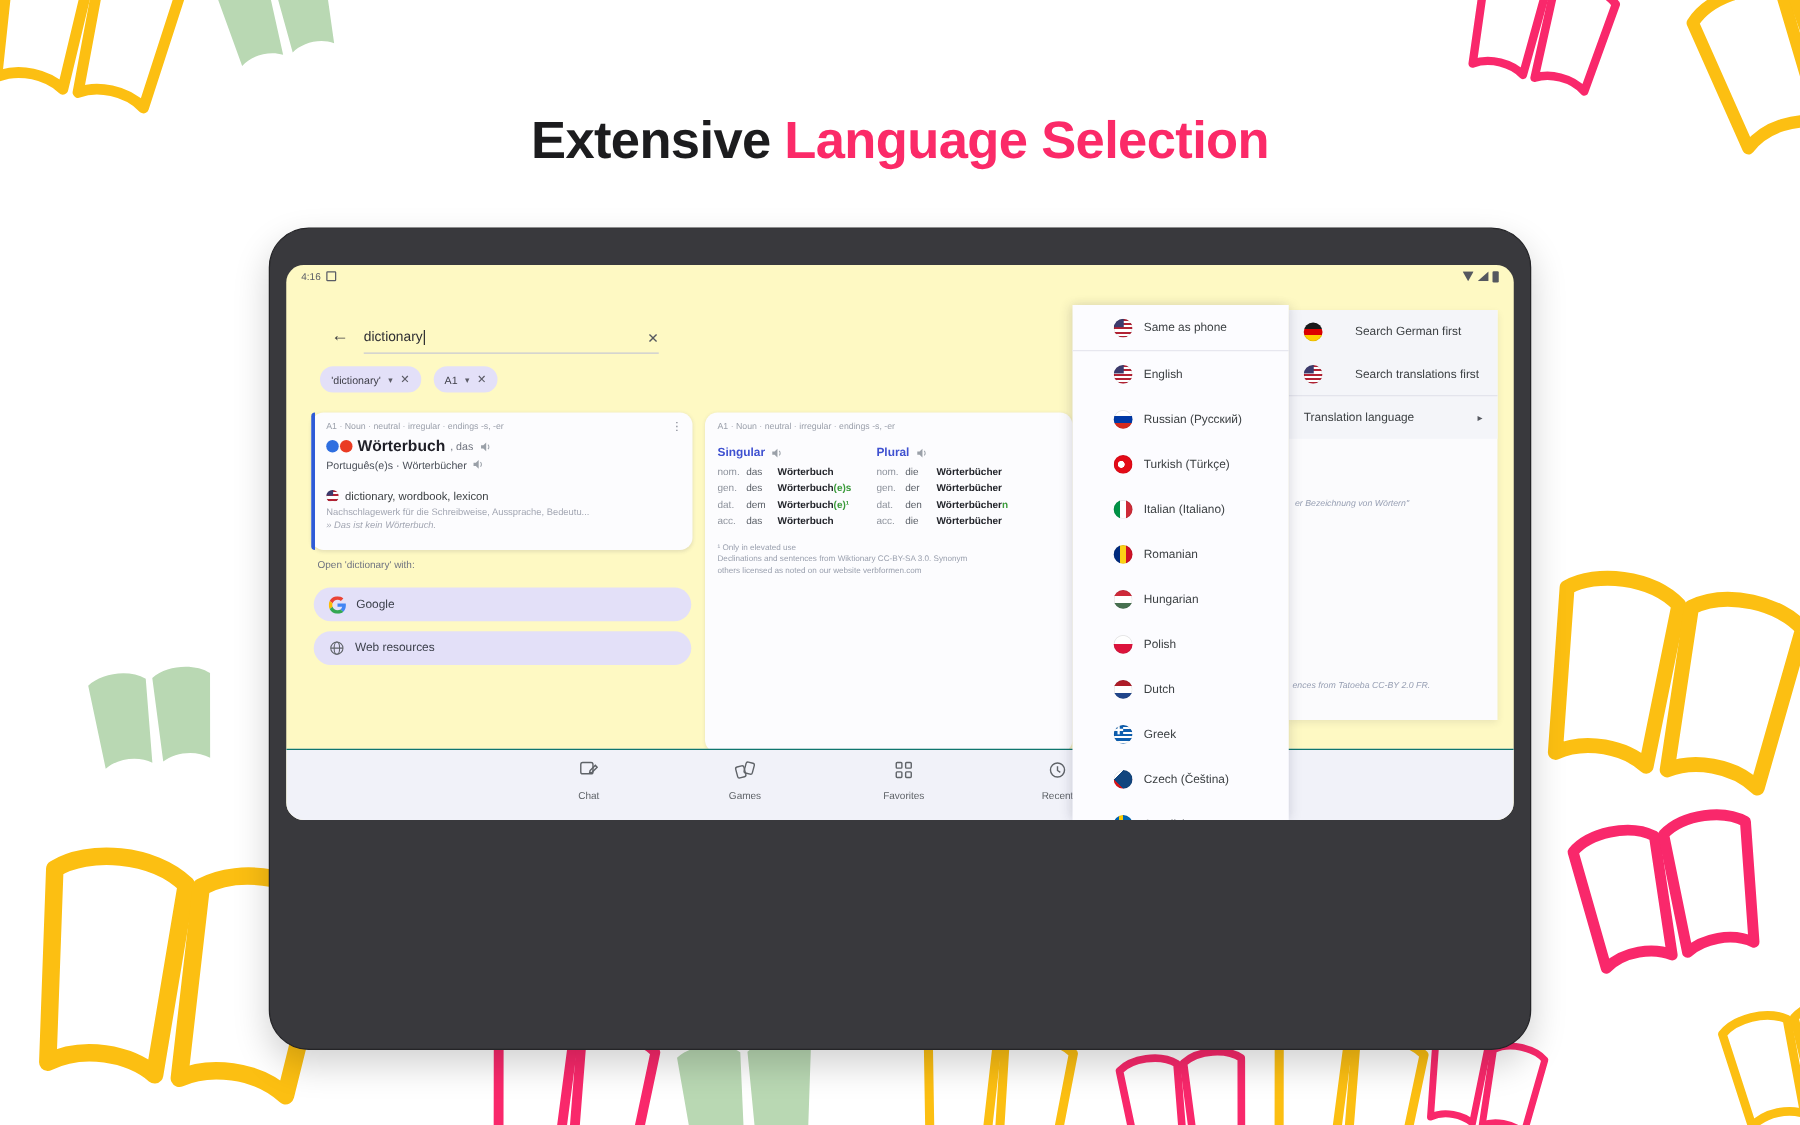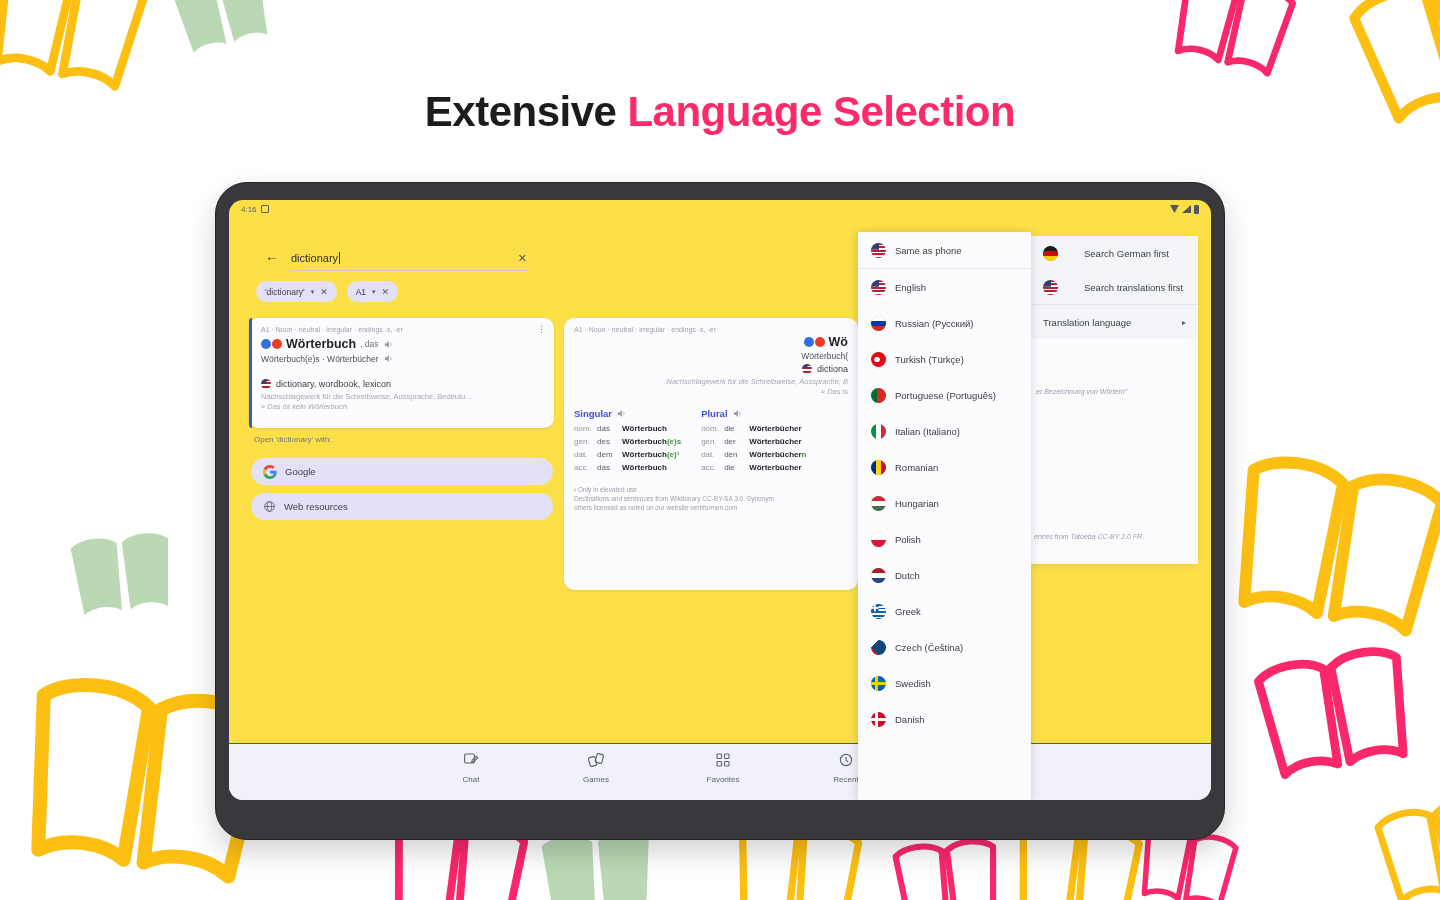--- a/index.html
+++ b/index.html
@@ -12,21 +12,21 @@
   .book.pink{stroke:#f9286b;}
   .book.green{fill:#b9d8b3;stroke:none;}
   
   .heading{position:absolute;top:88px;left:0;width:100%;text-align:center;z-index:2;
     font-size:42px;font-weight:700;letter-spacing:-.5px;}
   .heading .black{color:#1c1c1e;margin-right:11px;}
   .heading .pink{color:#fb2a68;}
   
   .tablet{position:absolute;left:215px;top:182px;width:1010px;height:658px;background:#39393d;
     border:1px solid #242427;border-radius:32px;box-shadow:0 12px 28px rgba(0,0,0,.18);z-index:2;box-sizing:border-box;}
-  .screen{position:absolute;left:13px;top:17px;width:982px;height:600px;background:#fde047;
+  .screen{position:absolute;left:13px;top:29px;width:982px;height:444px;background:#fef9c3;
     border-radius:14px;overflow:hidden;}
   
   .statusbar{position:absolute;left:0;top:0;right:0;height:18px;display:flex;align-items:center;
     justify-content:space-between;padding:0 12px;font-size:8px;color:#5a5d66;z-index:3;}
   .sb-left{display:flex;align-items:center;gap:4px;}
   .sb-appicon{width:6px;height:6px;border:1px solid #5a5d66;border-radius:1px;display:inline-block;}
   .sb-right{display:flex;align-items:center;gap:3px;}
   .sb-wifi{width:9px;height:8px;background:#55585f;clip-path:polygon(50% 100%,0 0,100% 0);display:inline-block;}
   .sb-signal{width:9px;height:8px;background:#55585f;clip-path:polygon(0 100%,100% 100%,100% 0);display:inline-block;}
   .sb-batt{width:5px;height:9px;background:#55585f;border-radius:1px;display:inline-block;}
@@ -85,21 +85,21 @@
   .decl-row .c{color:#8e939d;width:18px;}
   .decl-row .a{color:#5b6068;width:20px;}
   .decl-row .w{font-weight:700;color:#23252b;white-space:nowrap;}
   .decl-row .g{font-weight:700;color:#3a9a3a;}
   .footnote{margin-top:10px;font-size:6.5px;color:#9aa0ae;}
   .src{font-size:6.5px;color:#9aa0ae;white-space:nowrap;margin-top:2px;}
   
   .lang-panel{position:absolute;left:629px;top:32px;width:173px;bottom:0;background:#fcfcff;z-index:6;
     box-shadow:-3px 0 8px rgba(40,40,70,.12),3px 0 8px rgba(40,40,70,.08);}
   .lang-item{height:36px;display:flex;align-items:center;gap:9px;padding:0 13px;font-size:9.5px;
-    color:#3c4043;cursor:pointer;}
+    color:#3c4043;cursor:pointer;margin-left:20px;}
   .lang-divider{height:1px;background:#e7e7ef;margin:0;}
   
   .flag{display:inline-block;width:15px;height:15px;border-radius:50%;background:#ccc;flex:none;
     box-shadow:inset 0 0 0 .5px rgba(0,0,0,.12);}
   [data-flag="us"]{background:linear-gradient(#3c3b6e,#3c3b6e) no-repeat 0 0/55% 45%,
     repeating-linear-gradient(180deg,#b22234 0 1.7px,#fff 1.7px 3.4px);}
   [data-flag="de"]{background:linear-gradient(180deg,#1a1a1a 0 33%,#d00 33% 67%,#ffce00 67%);}
   [data-flag="ru"]{background:linear-gradient(180deg,#fff 0 33%,#0039a6 33% 67%,#d52b1e 67%);}
   [data-flag="es"]{background:linear-gradient(180deg,#aa151b 0 27%,#f1bf00 27% 73%,#aa151b 73%);}
   [data-flag="fr"]{background:linear-gradient(90deg,#0055a4 0 33%,#fff 33% 67%,#ef4135 67%);}
@@ -251,21 +251,21 @@
       <div class="title-row">
         <span class="dot blue"></span>
         <span class="dot red"></span>
         <span class="word-main">Wörterbuch</span>
         <span class="word-article">, das</span>
         <svg class="spk">
             <use href="#sym-speaker"></use>
           </svg>
       </div>
       <div class="forms-row">
-        <span>Wörterbuch(e)s · Wörterbücher</span>
+        <span>Português(e)s · Wörterbücher</span>
         <svg class="spk">
             <use href="#sym-speaker"></use>
           </svg>
       </div>
       <div class="trans-row">
         <span class="flag" data-flag="us"></span>
         <span>dictionary, wordbook, lexicon</span>
       </div>
       <div class="def-line">Nachschlagewerk für die Schreibweise, Aussprache, Bedeutu...</div>
       <div class="ex-line">» Das ist kein Wörterbuch.</div>
@@ -287,34 +287,20 @@
           <ellipse cx="12" cy="12" rx="4" ry="9"></ellipse>
           <path d="M3 12h18"></path>
         </svg>
       <span>Web resources</span>
     </div>
 
     <div class="card detail-card">
       <div class="meta-row">
           <span>A1 · Noun · neutral · irregular · endings -s, -er</span>
         </div>
-      <div class="detail-head">
-        <div class="dh-line1">
-          <span class="dot blue"></span>
-          <span class="dot red"></span>
-          <span class="word-main">Wö</span>
-        </div>
-        <div class="dh-forms">Wörterbuch(</div>
-        <div class="dh-trans">
-          <span class="flag" data-flag="us"></span>
-          <span>dictiona</span>
-        </div>
-        <div class="dh-def">Nachschlagewerk für die Schreibweise, Aussprache, B</div>
-        <div class="dh-ex">» Das is</div>
-      </div>
       <div class="decl-table">
         <div class="decl-col">
           <div class="decl-head">
             <span class="decl-title">Singular</span>
             <svg class="spk">
                 <use href="#sym-speaker"></use>
               </svg>
           </div>
           <div class="decl-row">
               <span class="c">nom.</span>
@@ -416,24 +402,20 @@
       </div>
       <div class="lang-item">
         <span class="flag" data-flag="ru"></span>
         <span>Russian (Русский)</span>
       </div>
       <div class="lang-item">
         <span class="flag" data-flag="tr"></span>
         <span>Turkish (Türkçe)</span>
       </div>
       <div class="lang-item">
-        <span class="flag" data-flag="pt"></span>
-        <span>Portuguese (Português)</span>
-      </div>
-      <div class="lang-item">
         <span class="flag" data-flag="it"></span>
         <span>Italian (Italiano)</span>
       </div>
       <div class="lang-item">
         <span class="flag" data-flag="ro"></span>
         <span>Romanian</span>
       </div>
       <div class="lang-item">
         <span class="flag" data-flag="hu"></span>
         <span>Hungarian</span>

